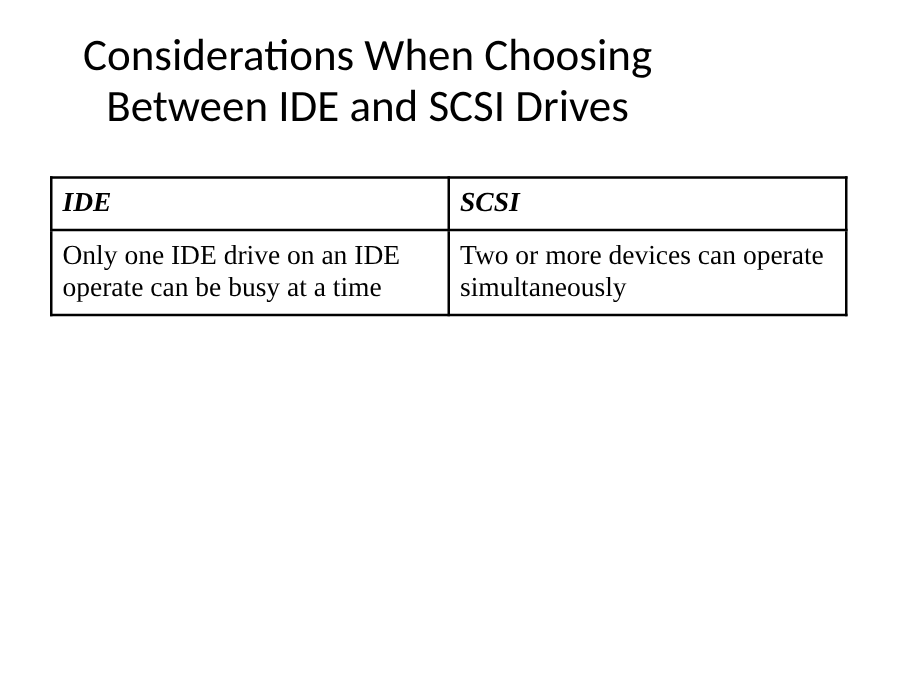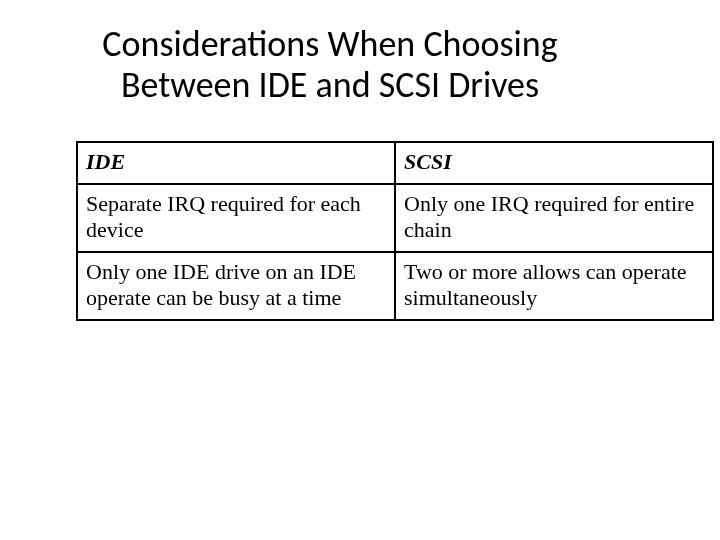--- a/index.html
+++ b/index.html
@@ -9,21 +9,20 @@
     height: 540px;
     background: #ffffff;
     font-family: "Times New Roman", Times, serif;
     color: #000;
   }
   .slide {
     box-sizing: border-box;
     width: 588px;
     height: 540px;
     padding: 18px 40px 56px 40px;
-    margin-left: 36px;
   }
   .title {
     font-family: Calibri, "Segoe UI", Arial, sans-serif;
     font-size: 36px;
     line-height: 1.15;
     text-align: center;
     font-weight: 400;
     margin: 6px 0 34px 0;
   }
   table.comparison {
@@ -57,22 +56,18 @@
     <colgroup>
       <col class="c1">
         <col class="c2">
     </colgroup>
     <tbody>
         <tr>
       <th>IDE</th>
       <th>SCSI</th>
     </tr>
     <tr>
-      <td>Separate IRQ required for each device</td>
-      <td>Only one IRQ required for entire chain</td>
-    </tr>
-    <tr>
       <td>Only one IDE drive on an IDE operate can be busy at a time</td>
-      <td>Two or more allows can operate simultaneously</td>
+      <td>Two or more devices can operate simultaneously</td>
     </tr>
   </tbody>
     </table>
 </div>
 
 </body></html>

